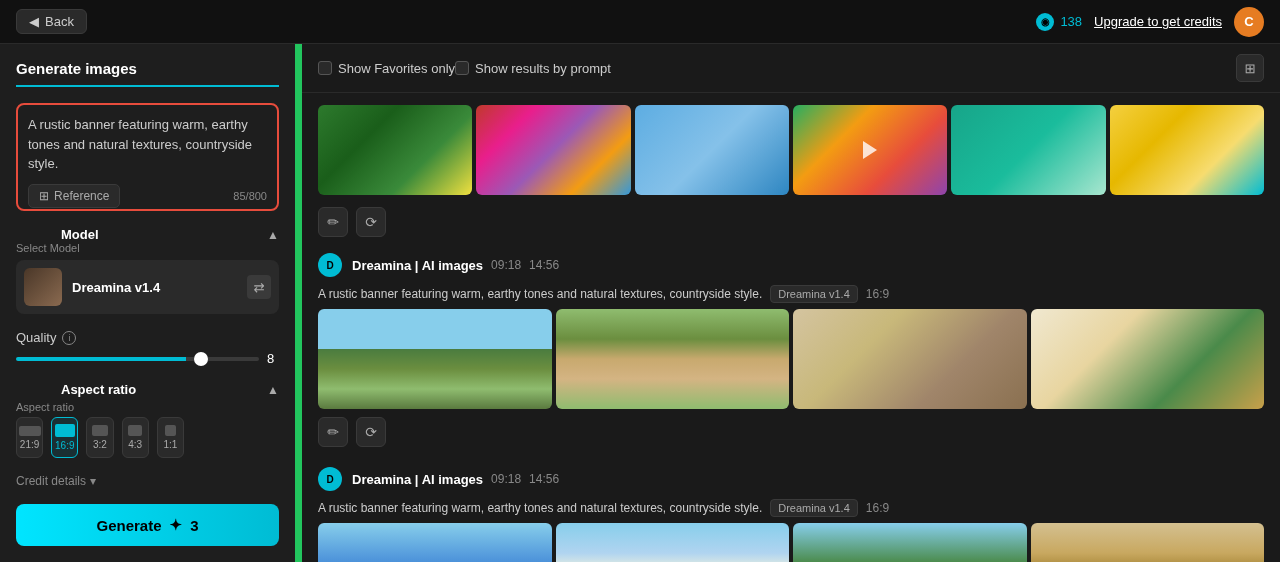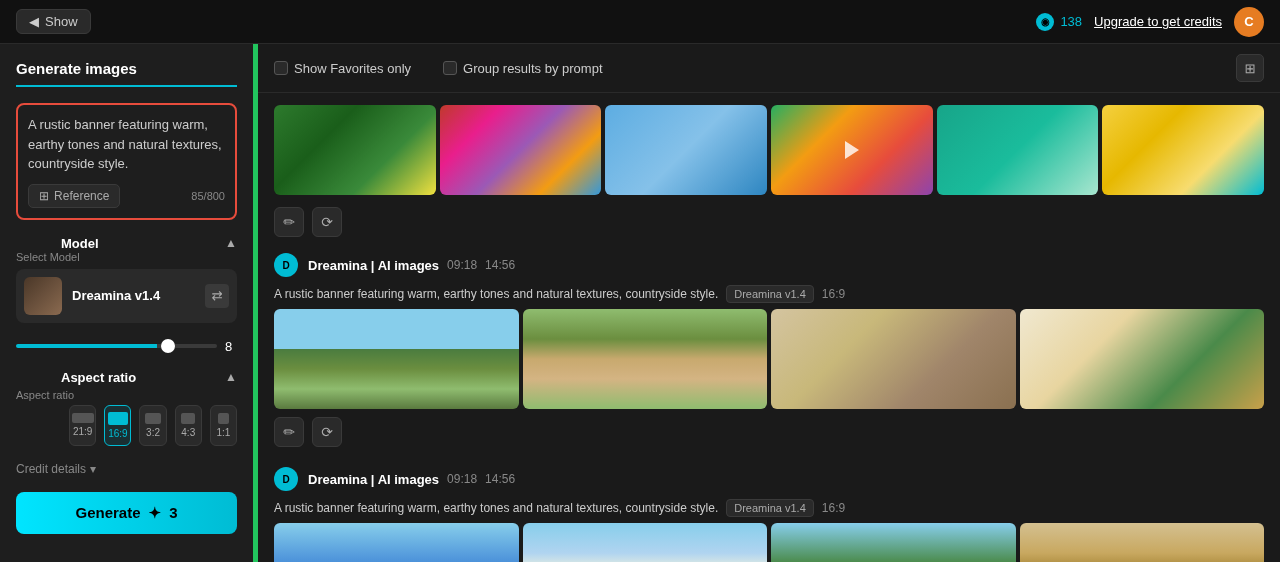--- a/index.html
+++ b/index.html
@@ -65,23 +65,23 @@
       color: #fff; font-size: 13px; font-weight: bold;
     }
     
     .main-layout {
       display: flex;
       flex: 1;
       overflow: hidden;
     }
     
     .sidebar {
-      width: 258px;
+      width: 302px;
       background: #1e1e1e;
-      border-right: 5px solid #22c55e;
+      border-right: 7px solid #22c55e;
       padding: 16px;
       display: flex;
       flex-direction: column;
       gap: 16px;
       overflow-y: auto;
       flex-shrink: 0;
     }
     .sidebar-title {
       font-size: 15px;
       font-weight: 600;
@@ -171,21 +171,21 @@
       width: 100%; height: 4px;
       background: linear-gradient(to right, #00bcd4 70%, #3a3a3a 70%);
       border-radius: 2px; outline: none; cursor: pointer;
     }
     .quality-slider::-webkit-slider-thumb {
       -webkit-appearance: none;
       width: 14px; height: 14px;
       background: #fff; border-radius: 50%;
     }
     .quality-val { color: #fff; font-size: 13px; min-width: 12px; }
-    .aspect-grid { display: flex; flex-direction: column; gap: 6px; margin-top: 4px; align-items: flex-end; }
+    .aspect-grid { display: flex; flex-direction: row; gap: 6px; margin-top: 4px; align-items: flex-end; }
     .aspect-row { display: flex; gap: 8px; }
     .aspect-btn {
       flex: 1;
       display: flex; flex-direction: column; align-items: center; justify-content: center;
       background: #2a2a2a;
       border: 1px solid #3a3a3a;
       border-radius: 6px;
       padding: 6px 4px;
       cursor: pointer;
       color: #aaa;
@@ -228,21 +228,21 @@
       background: #1a1a1a;
     }
     .content-toolbar {
       display: flex;
       align-items: center;
       justify-content: space-between;
       padding: 10px 16px;
       border-bottom: 1px solid #2a2a2a;
       flex-shrink: 0;
     }
-    .toolbar-left { display: flex; align-items: center; gap: 32px; }
+    .toolbar-left { display: flex; align-items: center; gap: 0; }
     .checkbox-item {
       display: flex; align-items: center; gap: 6px;
       color: #ccc; font-size: 13px; cursor: pointer;
     }
     .checkbox-box {
       width: 14px; height: 14px;
       border: 1px solid #555;
       border-radius: 3px; background: #2a2a2a;
     }
     .grid-icon-btn {
@@ -350,21 +350,21 @@
     .gallery-scroll::-webkit-scrollbar-track { background: #1a1a1a; }
     .gallery-scroll::-webkit-scrollbar-thumb { background: #3a3a3a; border-radius: 3px; }
   </style>
 </head>
 <body>
 
 <div class="topbar">
   <div class="topbar-left">
     <button class="back-btn">
       <span>◀</span>
-      <span>Show</span>
+      <span>Back</span>
     </button>
   </div>
   <div class="topbar-right">
     <div class="credits-badge">
       <div class="credits-icon">◉</div>
       <span>138</span>
     </div>
     <button class="upgrade-btn">Upgrade to get credits</button>
     <div class="avatar">C</div>
   </div>
@@ -395,20 +395,26 @@
       <div class="model-card">
         <div class="model-thumb"></div>
         <div class="model-info">
           <div class="model-name">Dreamina v1.4</div>
         </div>
         <button class="model-swap-btn">⇄</button>
       </div>
     </div>
 
     <div class="quality-section">
+      <div class="quality-label">
+        <span>Quality</span>
+        <div class="info-icon">
+          <span>i</span>
+        </div>
+      </div>
       <div class="slider-row">
         <input type="range" class="quality-slider" min="1" max="10" value="8" style="">
         <span class="quality-val">8</span>
       </div>
     </div>
 
     <div>
       <div class="section-header">
         <span>Aspect ratio</span>
         <span class="chevron">▲</span>
@@ -457,21 +463,21 @@
   <div class="content-area">
 
     <div class="content-toolbar">
       <div class="toolbar-left">
         <label class="checkbox-item">
           <div class="checkbox-box"></div>
           <span>Show Favorites only</span>
         </label>
         <label class="checkbox-item">
           <div class="checkbox-box"></div>
-          <span>Group results by prompt</span>
+          <span>Show results by prompt</span>
         </label>
       </div>
       <button class="grid-icon-btn">
         <span>⊞</span>
       </button>
     </div>
 
     <div class="gallery-scroll">
 
       <div class="top-strip">

